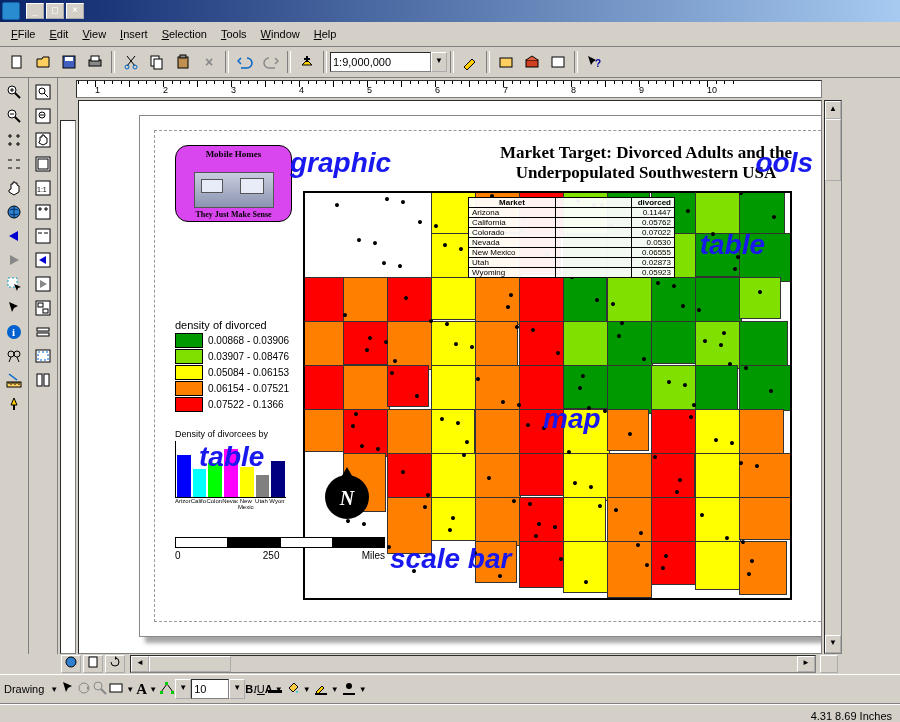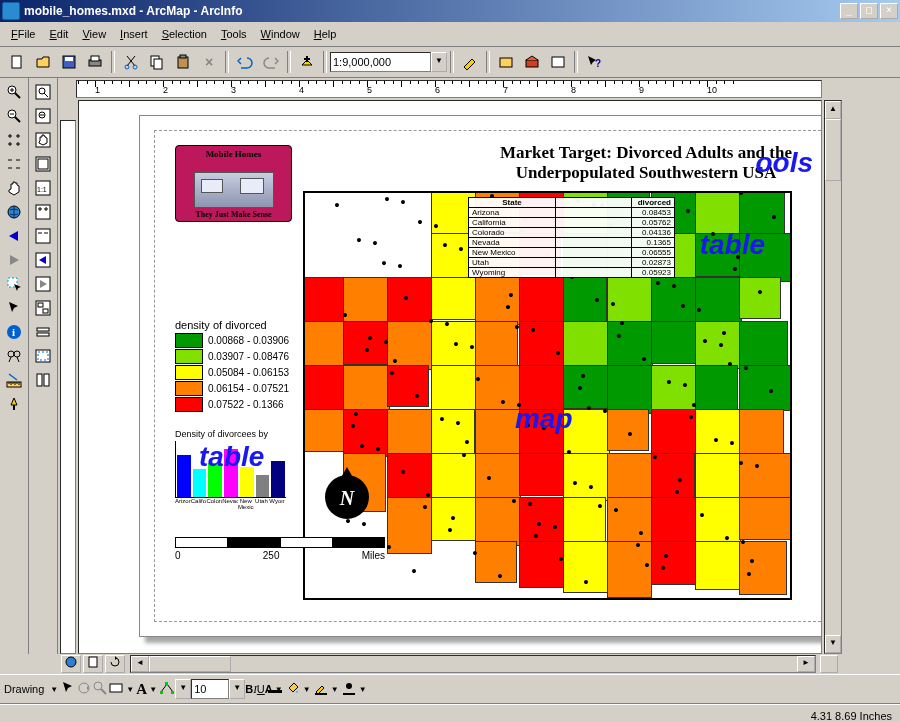--- a/index.html
+++ b/index.html
@@ -38,21 +38,21 @@
 .draw-toolbar{height:28px;background:#d4d0c8;border-top:1px solid #fff;border-bottom:1px solid #808080;display:flex;align-items:center;padding:0 4px;}
 .draw-toolbar .label{margin-right:4px;}
 .draw-toolbar .drop{width:10px;font-size:8px;padding-left:2px;}
 .font-input{width:148px;height:18px;border:1px inset #808080;background:white;font-size:11px;padding:0 2px;}
 .size-input{width:32px;height:18px;border:1px inset #808080;background:white;font-size:11px;padding:0 2px;}
 .statusbar{height:22px;background:#d4d0c8;border-top:1px solid #fff;display:flex;align-items:center;justify-content:flex-end;padding:0 8px;font-size:11px;}
 
 .page{position:absolute;left:60px;top:14px;width:710px;height:520px;background:#fff;box-shadow:6px 6px 4px rgba(0,0,0,.35);border:1px solid #888;}
 .page-inner{position:absolute;left:14px;top:14px;right:14px;bottom:14px;border:1px dashed #999;}
 .layout-title{position:absolute;top:12px;right:24px;width:330px;text-align:center;font-family:'Times New Roman',serif;font-weight:bold;font-size:17px;}
-.graphic-box{position:absolute;top:14px;left:20px;width:115px;height:75px;border:1px solid #000;border-radius:4px;background:#be185d;overflow:hidden;}
+.graphic-box{position:absolute;top:14px;left:20px;width:115px;height:75px;border:1px solid #000;border-radius:13px;background:#d946ef;overflow:hidden;}
 .graphic-box .arch{font-family:'Times New Roman',serif;font-size:9px;font-weight:bold;}
 .mobile-home{position:absolute;top:26px;left:18px;width:78px;height:34px;background:linear-gradient(#c8cde0,#8c94b0);border:1px solid #555;}
 .mobile-home:after{content:'';position:absolute;left:6px;top:6px;width:20px;height:12px;background:#e8ecf8;border:1px solid #555;box-shadow:40px 0 #e8ecf8,40px 0 0 1px #555;}
 
 .map-frame{position:absolute;top:60px;left:148px;width:485px;height:405px;border:2px solid #000;background:#fff;overflow:hidden;}
 .county{position:absolute;border:1px solid #333;}
 .dot{position:absolute;width:4px;height:4px;background:#000;border-radius:50%;transform:rotate(45deg);}
 
 .legend{position:absolute;top:188px;left:20px;font-size:10px;}
 .legend .lt{font-size:11px;margin-bottom:2px;}
@@ -86,21 +86,20 @@
 
 .anno{position:absolute;font-family:Arial,sans-serif;font-size:28px;font-weight:bold;color:#1818ef;font-style:italic;pointer-events:none;z-index:10;}
 
 svg.icon{width:16px;height:16px;}
 </style>
 </head>
 <body>
 
 <div class="titlebar">
   <div class="app-icon"></div>
-  <div class="title">mobile_homes.mxd - ArcMap - ArcInfo</div>
   <div class="btns">
     <div class="btn">_</div>
     <div class="btn">□</div>
     <div class="btn">×</div>
   </div>
 </div>
 
 <div class="menubar">
   <div class="mi"><u title="File">F</u>File</div>
   <div class="mi"><u>E</u>dit</div>
@@ -699,43 +698,43 @@
                 <div class="dot" style="left: 68px; top: 48px;"></div>
                 <div class="dot" style="left: 414px; top: 150px;"></div>
                 <div class="dot" style="left: 79px; top: 147px;"></div>
                 <div class="dot" style="left: 425px; top: 248px;"></div>
                 <div class="dot" style="left: 331px; top: 350px;"></div>
                 <div class="dot" style="left: 436px; top: 347px;"></div>
               </div>
 
             <div class="tbl" id="tbl">
                 <div class="tbl-row tbl-head">
-                  <div class="c1">State</div>
+                  <div class="c1">Market</div>
                   <div class="c2"></div>
                   <div class="c3">divorced</div>
                 </div>
                 <div class="tbl-row">
                   <div class="c1">Arizona</div>
                   <div class="c2"></div>
-                  <div class="c3">0.08453</div>
+                  <div class="c3">0.11447</div>
                 </div>
                 <div class="tbl-row">
                   <div class="c1">California</div>
                   <div class="c2"></div>
                   <div class="c3">0.05762</div>
                 </div>
                 <div class="tbl-row">
                   <div class="c1">Colorado</div>
                   <div class="c2"></div>
-                  <div class="c3">0.04136</div>
+                  <div class="c3">0.07022</div>
                 </div>
                 <div class="tbl-row">
                   <div class="c1">Nevada</div>
                   <div class="c2"></div>
-                  <div class="c3">0.1365</div>
+                  <div class="c3">0.0530</div>
                 </div>
                 <div class="tbl-row">
                   <div class="c1">New Mexico</div>
                   <div class="c2"></div>
                   <div class="c3">0.06555</div>
                 </div>
                 <div class="tbl-row">
                   <div class="c1">Utah</div>
                   <div class="c2"></div>
                   <div class="c3">0.02873</div>
@@ -809,24 +808,26 @@
                 <div class="sb-seg" style="background:#fff;border-right:1px solid #000;"></div>
                 <div class="sb-seg" style="background:#000;"></div>
               </div>
               <div class="sb-labels">
                 <span>0</span>
                 <span>250</span>
                 <span>Miles</span>
               </div>
             </div>
 
+            <div class="anno" style="top:16px;left:135px">graphic</div>
             <div class="anno" style="top:16px;right:22px">ools</div>
             <div class="anno" style="top:98px;right:70px">table</div>
-            <div class="anno" style="top:272px;left:360px">map</div>
+            <div class="anno" style="top:272px;left:388px">map</div>
             <div class="anno" style="top:310px;left:44px">table</div>
+            <div class="anno" style="top:412px;left:235px">scale bar</div>
 
           </div>
         </div>
 
       </div>
       <div class="vscroll">
         <div class="arrow">▲</div>
         <div class="thumb"></div>
         <div class="arrow" style="position:absolute;bottom:0;left:0;right:0">▼</div>
       </div>

